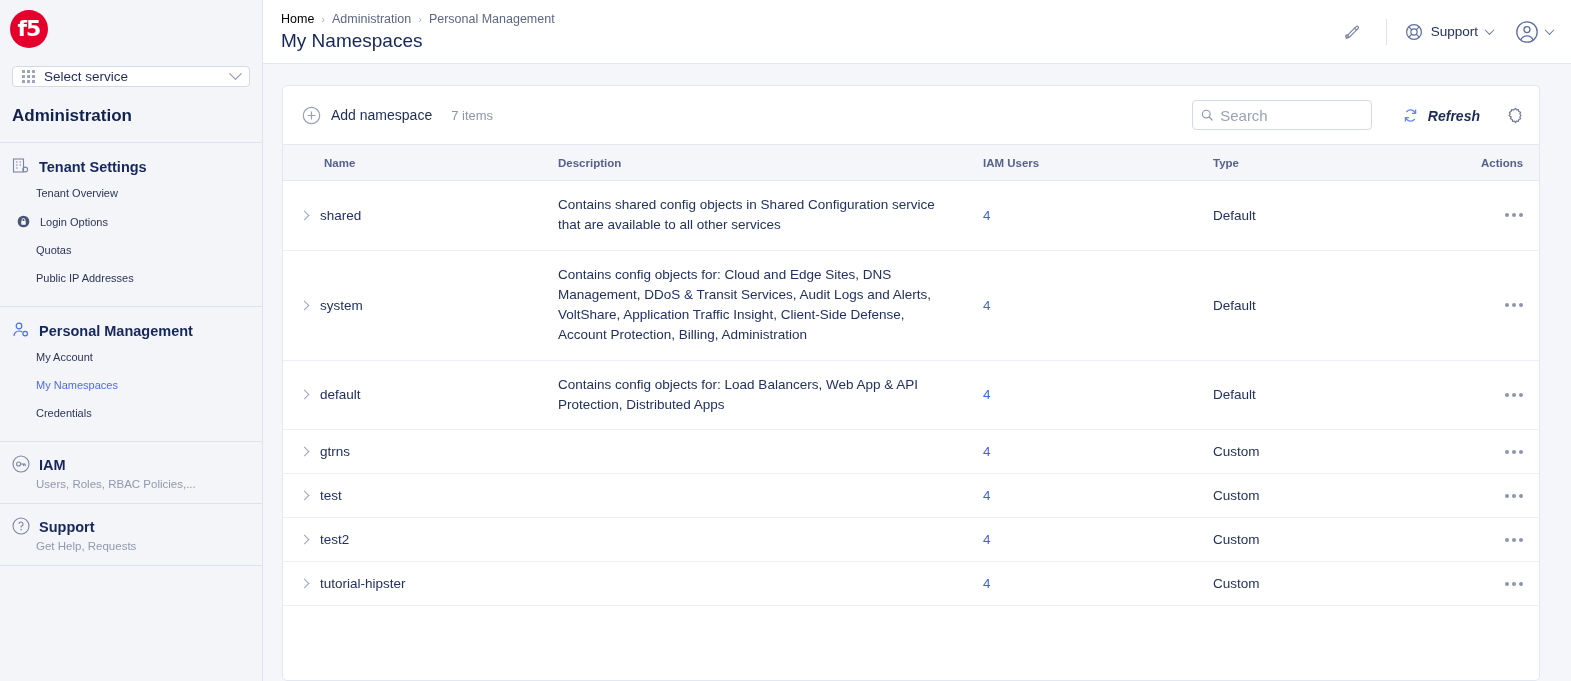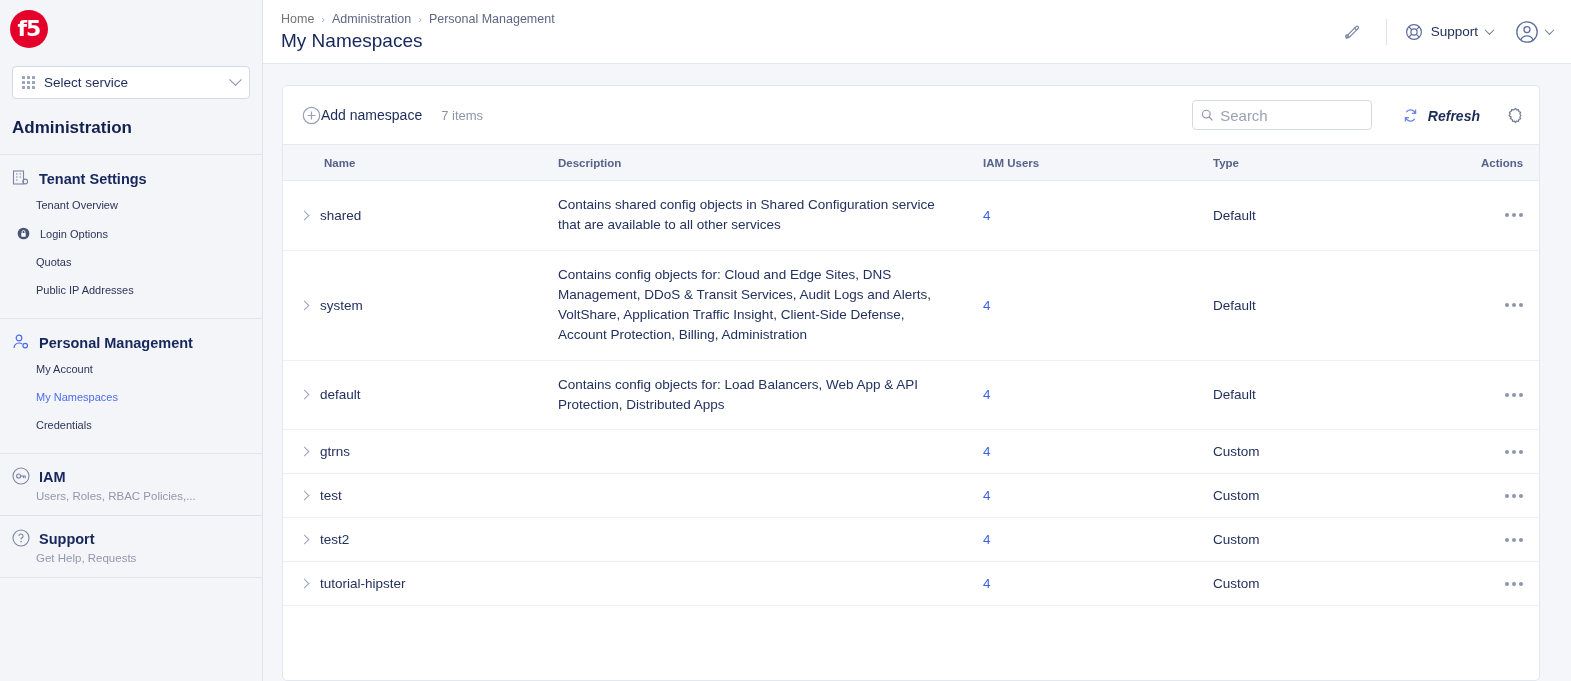--- a/index.html
+++ b/index.html
@@ -24,21 +24,21 @@
     width: 38px; height: 38px; border-radius: 50%;
     background: #e4002b;
     display: flex; align-items: center; justify-content: center;
     color: #fff; font-weight: 700; font-size: 22px;
     font-family: "DejaVu Sans", sans-serif;
     letter-spacing: -1px;
     line-height: 1;
   }
   .svc-select {
     margin: 6px 12px 0 12px;
-    height: 33px;
+    height: 21px;
     background: #fff;
     border: 1px solid #d5d9e6;
     border-radius: 4px;
     display: flex; align-items: center;
     padding: 0 9px;
     gap: 9px;
     cursor: pointer;
   }
   .grid-dots { display: grid; grid-template-columns: repeat(3, 3px); gap: 2px; }
   .grid-dots i { width: 3px; height: 3px; background: #9aa3bb; border-radius: 0.5px; display: block; }
@@ -71,42 +71,42 @@
   .lock-ico { width: 13px; height: 13px; margin-left: -19px; margin-right: 4px; flex:0 0 13px;}
 
   
   .main { flex: 1; height: 681px; background: #f5f6fa; display: flex; flex-direction: column; min-width: 0; }
   .topbar {
     height: 64px; background: #fff; border-bottom: 1px solid #e3e7f1;
     display: flex; align-items: center; padding: 0 18px 0 0; flex: 0 0 64px;
   }
   .crumbs-wrap { padding-left: 18px; flex: 1; }
   .crumbs { display: flex; align-items: center; gap: 7px; font-size: 12.5px; color: #5d6782; }
-  .crumbs a { color: #737373; cursor: pointer; }
+  .crumbs a { color: #000000; cursor: pointer; }
   .crumb-sep { color: #a8b0c5; font-size: 11px; }
   .page-title { font-size: 19px; color: #15275c; margin-top: 4px; }
   .top-actions { display: flex; align-items: center; gap: 0; }
   .icon-btn { width: 40px; height: 40px; display: flex; align-items: center; justify-content: center; cursor: pointer; }
   .vdiv { width: 1px; height: 26px; background: #dfe3ee; margin: 0 14px; }
   .support-btn { display: flex; align-items: center; gap: 8px; cursor: pointer; padding: 0 4px; }
   .support-btn span { font-size: 13.5px; color: #22315e; }
   .user-btn { display: flex; align-items: center; gap: 7px; cursor: pointer; margin-left: 18px; }
   .chev-sm { width: 7px; height: 7px; border-right: 1.4px solid #6f7894; border-bottom: 1.4px solid #6f7894; transform: rotate(45deg) translate(-1px,-1px); }
 
   .content { padding: 21px 31px 0 19px; flex: 1; min-height: 0; }
   .card {
     background: #fff; border: 1px solid #e3e7f1; border-radius: 5px;
     height: 100%;
     display: flex; flex-direction: column; overflow: hidden;
   }
   .card-toolbar {
     height: 58px; flex: 0 0 58px; display: flex; align-items: center;
     padding: 0 15px 0 19px; gap: 0;
   }
-  .add-btn { display: flex; align-items: center; cursor: pointer; }
+  .add-btn { display: flex; align-items: center; gap: 10px; cursor: pointer; }
   .add-btn span { font-size: 14px; color: #1d2c58; }
   .items-count { font-size: 13px; color: #8d95ab; margin-left: 19px; }
   .spacer { flex: 1; }
   .search-box {
     width: 180px; height: 30px; border: 1px solid #d5d9e6; border-radius: 4px;
     display: flex; align-items: center; padding: 0 8px; gap: 7px; background: #fff;
   }
   .search-box input {
     border: none; outline: none; font-size: 15px; color: #2b3556;
     width: 100%; font-family: "Liberation Sans", sans-serif; background: transparent;

